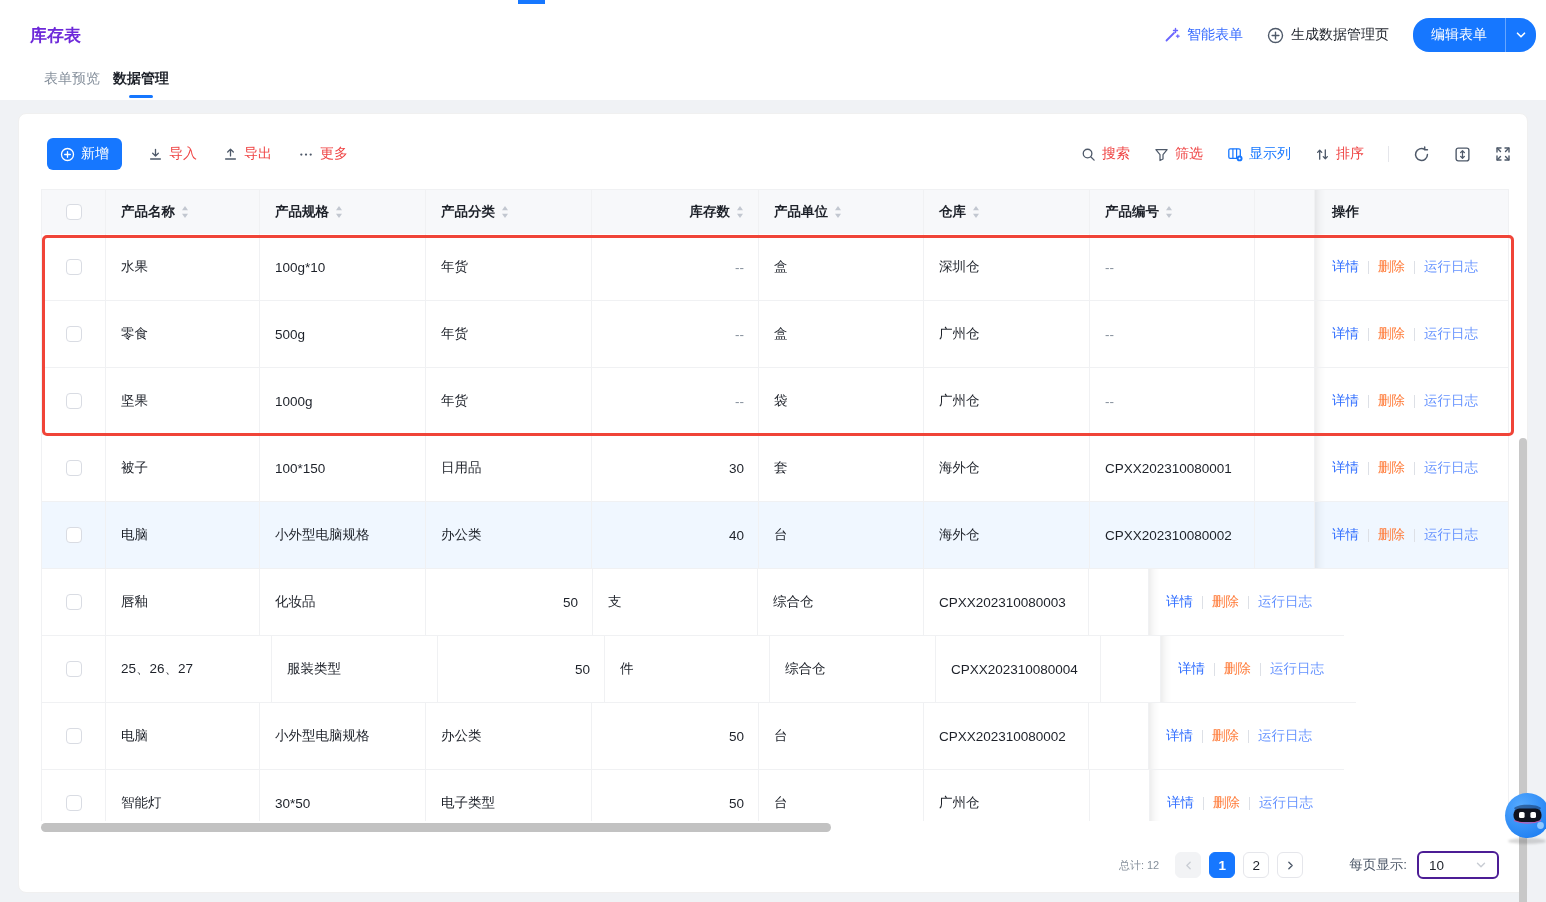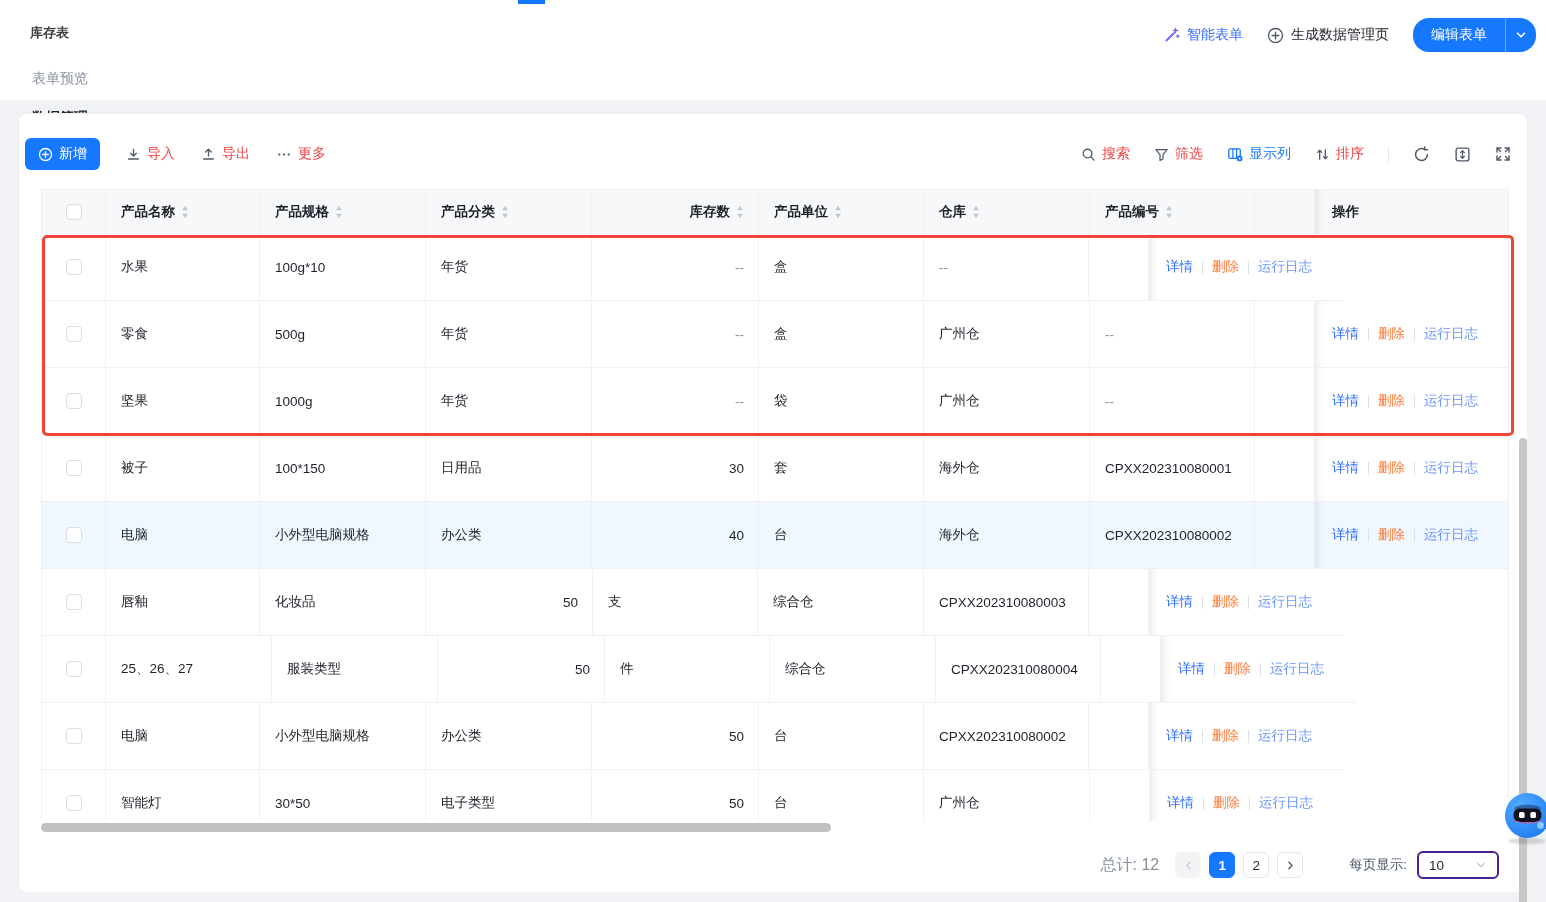--- a/index.html
+++ b/index.html
@@ -2,39 +2,39 @@
 <html style="--primary: #1677ff; --linkDetail: #3370ff; --linkDelete: #ff7733; --linkLog: #6693ff; --annotation: #f04438; --rowHighlight: #f0f7ff;"><head>
 <meta charset="utf-8">
 <style>
   * { margin:0; padding:0; box-sizing:border-box; }
   html,body { width:1546px; height:902px; overflow:hidden; }
   body { font-family:"Liberation Sans","DejaVu Sans",sans-serif; background:#f0f2f5; position:relative; color:#1d2129; }
 
   
   .app-header { position:absolute; left:0; top:0; width:1546px; height:100px; background:#fff; }
   .top-strip { position:absolute; left:518px; top:0; width:27px; height:4px; background:var(--primary); }
-  .page-title { position:absolute; left:30px; top:24px; font-size:13px; font-weight:700; color:#404040; }
-  .tabs { position:absolute; left:28px; top:66px; display:flex; gap:5px;flex-direction:column; }
+  .page-title { position:absolute; left:30px; top:24px; font-size:17px; font-weight:700; color:#6d28d9; }
+  .tabs { position:absolute; left:40px; top:66px; display:flex; gap:5px; }
   .tab { font-size:14px; color:#86909c; padding:4px 4px 12px; cursor:pointer; position:relative; }
   .tab.active { color:#1d2129; font-weight:600; }
   .tab.active::after { content:""; position:absolute; left:50%; transform:translateX(-50%); bottom:2px; width:24px; height:3px; border-radius:2px; background:var(--primary); }
 
   .header-actions { position:absolute; right:10px; top:18px; display:flex; align-items:center; gap:24px; }
   .hdr-link { display:flex; align-items:center; gap:7px; font-size:14px; cursor:pointer; }
   .hdr-link.smart { color:#3a6eff; }
   .hdr-link.generate { color:#1d2129; }
   .btn-split { display:flex; height:34px; border-radius:16px; overflow:hidden; cursor:pointer; }
   .btn-split .main { background:var(--primary); color:#fff; font-size:14px; display:flex; align-items:center; padding:0 18px; }
   .btn-split .caret { background:var(--primary); color:#fff; width:31px; display:flex; align-items:center; justify-content:center; border-left:1px solid rgba(255,255,255,.35); }
 
   
   .card { position:absolute; left:18px; top:113px; width:1510px; height:780px; background:#fff; border-radius:8px; border:1px solid #f0f0f0; }
 
   
-  .toolbar { position:absolute; left:6px; right:16px; top:23px; height:34px; display:flex; align-items:center; }
+  .toolbar { position:absolute; left:28px; right:16px; top:23px; height:34px; display:flex; align-items:center; }
   .tb-left { display:flex; align-items:center; gap:26px; }
   .btn-primary { display:flex; align-items:center; gap:6px; background:var(--primary); color:#fff; font-size:14px; height:32px; padding:0 13px; border-radius:6px; border:none; cursor:pointer; }
   .tb-item { display:flex; align-items:center; gap:6px; font-size:14px; color:#ef4444; cursor:pointer; }
   .tb-item svg { color:#4e5969; }
   .tb-right { margin-left:auto; display:flex; align-items:center; gap:24px; }
   .tb-item.blue, .tb-item.blue svg { color:var(--primary); }
   .tb-divider { width:1px; height:16px; background:#e5e6eb; }
   .icon-btn { color:#4e5969; cursor:pointer; display:flex; align-items:center; }
 
   
@@ -72,21 +72,21 @@
 
   
   .annotation-box { position:absolute; left:23px; top:121px; width:1472px; height:201px; border:3px solid var(--annotation); border-radius:5px; pointer-events:none; z-index:6; }
 
   
   .hscroll-thumb { position:absolute; left:22px; top:709px; width:790px; height:9px; border-radius:5px; background:#c2c2c2; cursor:pointer; z-index:7; }
   .vscroll-thumb { position:absolute; left:1500px; top:324px; width:8px; height:494px; border-radius:4px; background:#c8c8c8; cursor:pointer; z-index:7; }
 
   
   .pagination { position:absolute; right:28px; top:737px; height:28px; display:flex; align-items:center; }
-  .total-label { font-size:16px; color:#86909c; margin-right:16px; }
+  .total-label { font-size:11px; color:#86909c; margin-right:16px; }
   .page-btn { width:26px; height:26px; border-radius:6px; display:flex; align-items:center; justify-content:center; font-size:13.5px; cursor:pointer; margin-right:8px; border:1px solid #e5e6eb; background:#fff; color:#4e5969; }
   .page-btn.disabled { background:#f2f3f5; border-color:#f2f3f5; color:#c9cdd4; }
   .page-num { width:26px; height:26px; border-radius:6px; display:flex; align-items:center; justify-content:center; font-size:13.5px; cursor:pointer; margin-right:8px; border:1px solid #e5e6eb; background:#fff; color:#1d2129; }
   .page-num.active { background:var(--primary); border-color:var(--primary); color:#fff; font-weight:600; }
   .per-page-label { font-size:13.5px; color:#4e5969; margin:0 10px 0 38px; }
   .per-page-select { width:82px; height:28px; border:2px solid #4c1d95; border-radius:6px; display:flex; align-items:center; justify-content:space-between; padding:0 10px; font-size:13.5px; color:#1d2129; cursor:pointer; background:#fff; }
   .per-page-select svg { color:#c9cdd4; }
 
   
   .robot { position:absolute; left:1504px; top:792px; width:47px; height:47px; z-index:9; cursor:pointer; }
@@ -327,20 +327,21 @@
     <div class="tbody">
         <div class="tr">
     <div class="td col-check">
             <span class="checkbox"></span>
           </div>
     <div class="td col-name">水果</div>
     <div class="td col-spec">100g*10</div>
     <div class="td col-cat">年货</div>
     <div class="td col-stock dim">--</div>
     <div class="td col-unit">盒</div>
+    <div class="td col-wh">深圳仓</div>
     <div class="td col-code dim">--</div>
     <div class="td col-spacer"></div>
     <div class="td col-actions">
       <a class="lnk detail">详情</a>
       <span class="act-sep"></span>
       <a class="lnk delete">删除</a>
       <span class="act-sep"></span>
       <a class="lnk log">运行日志</a>
     </div>
   </div>

